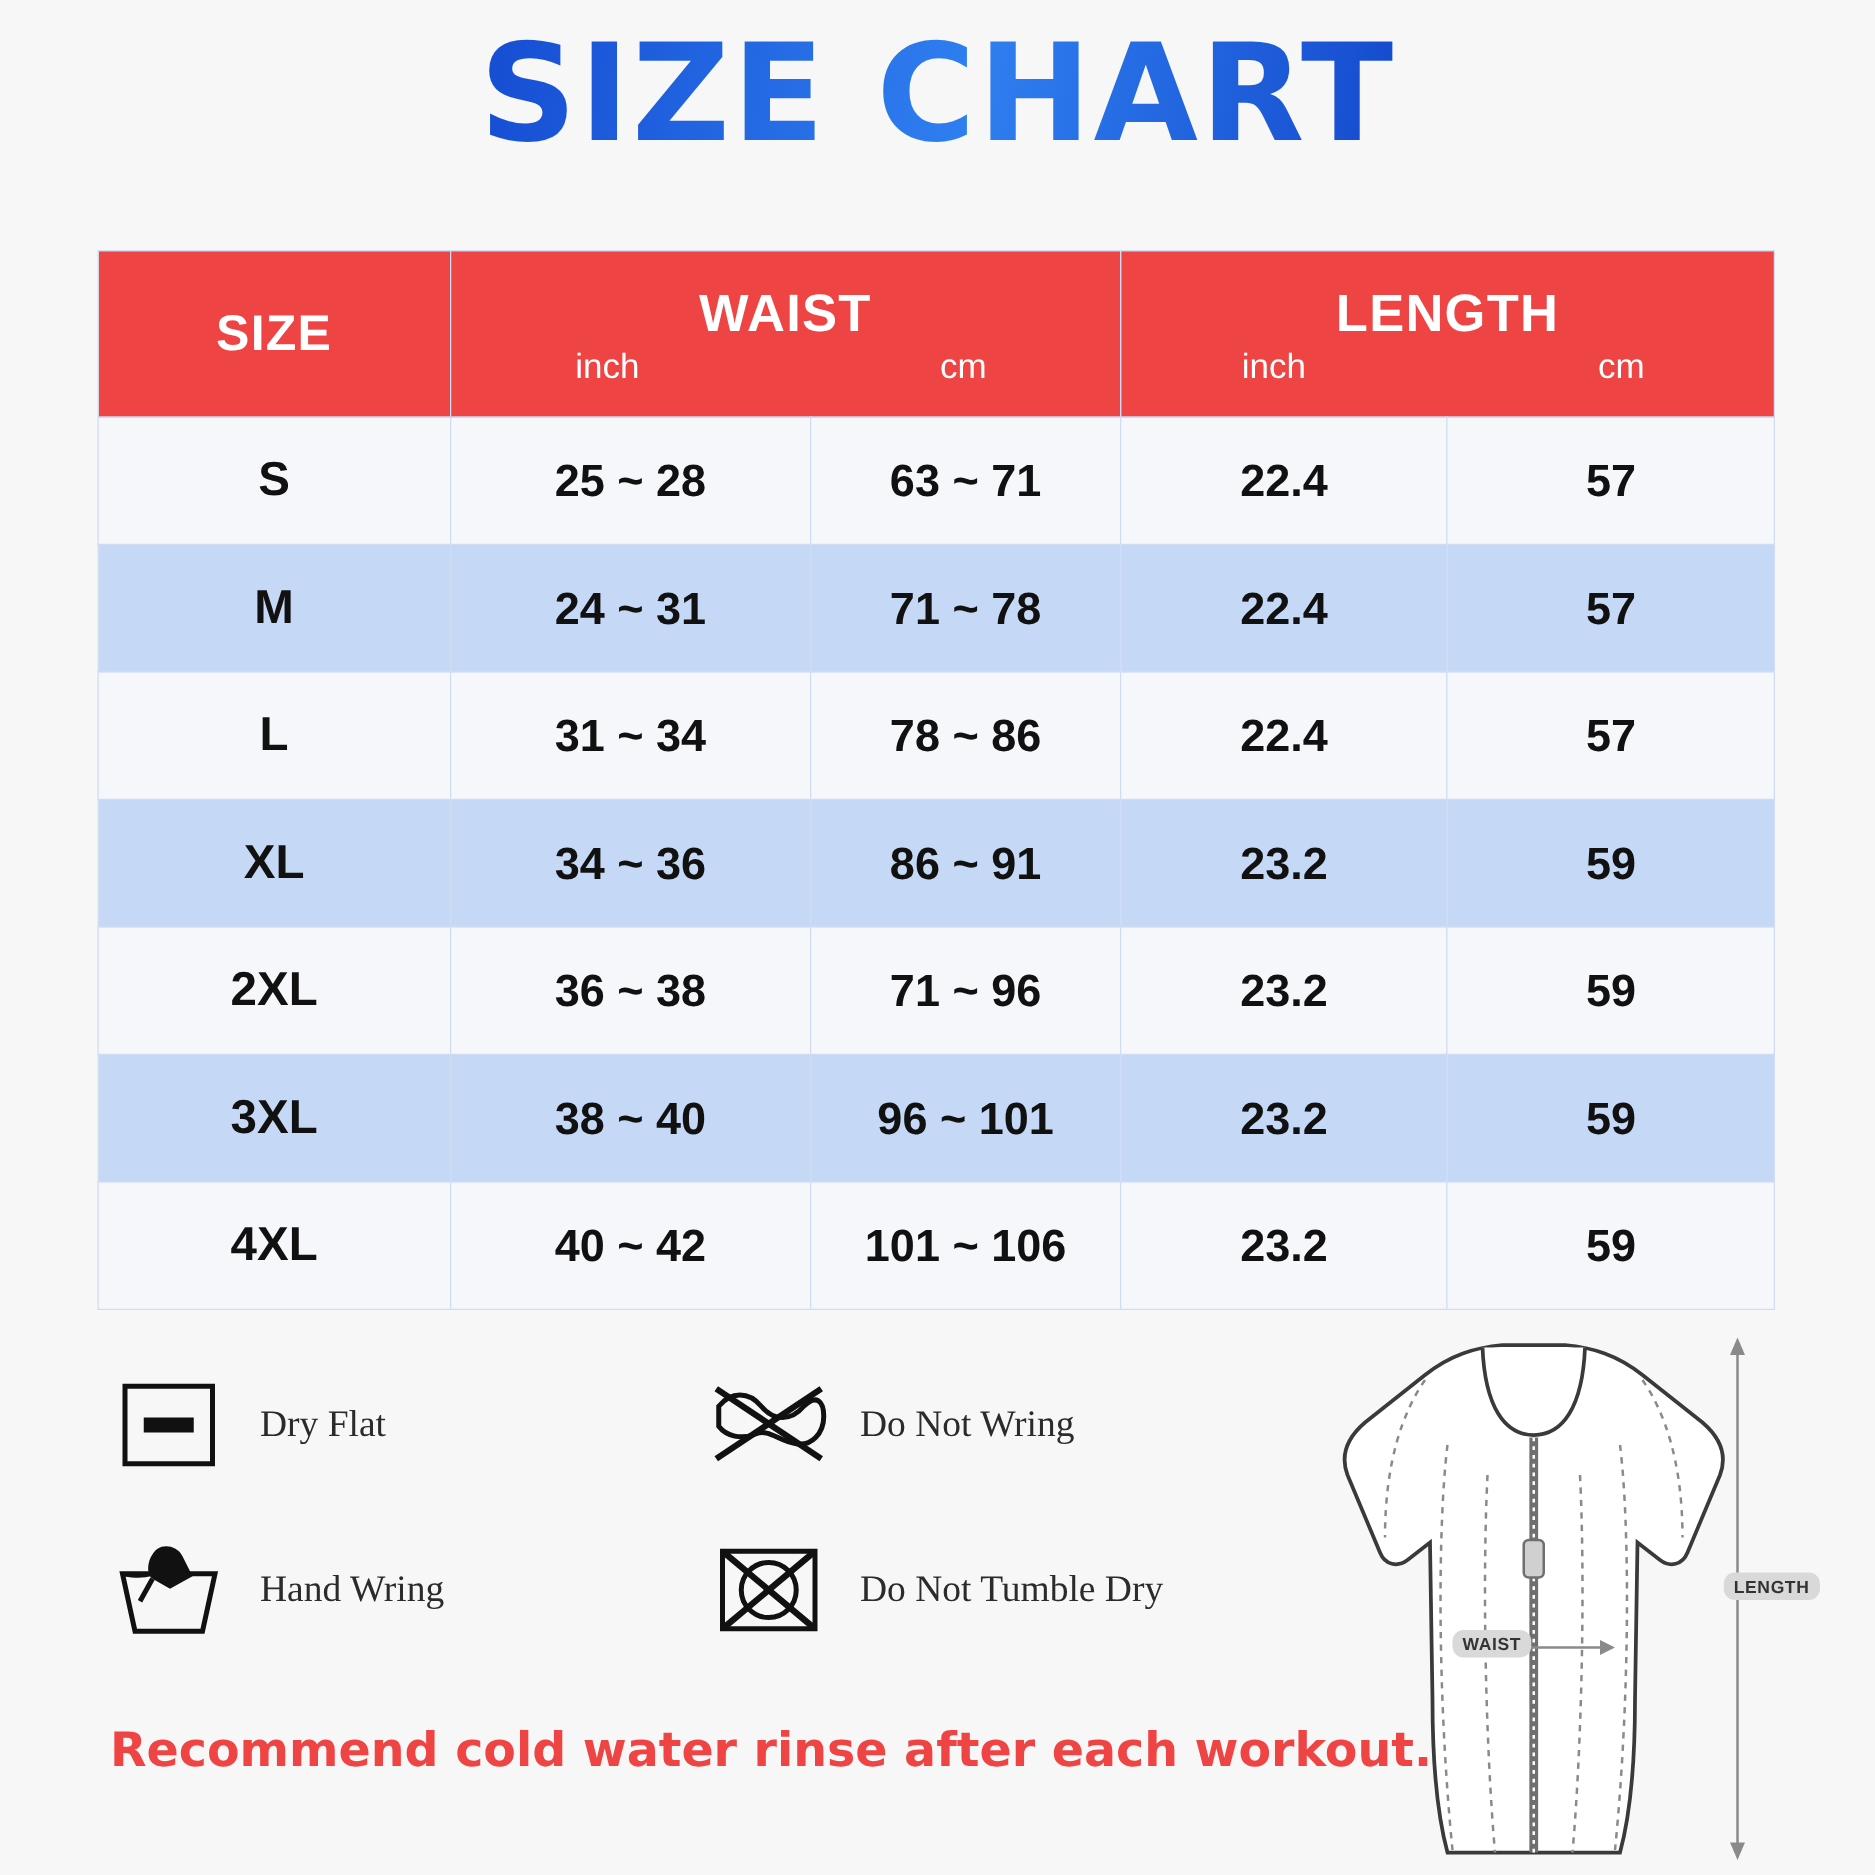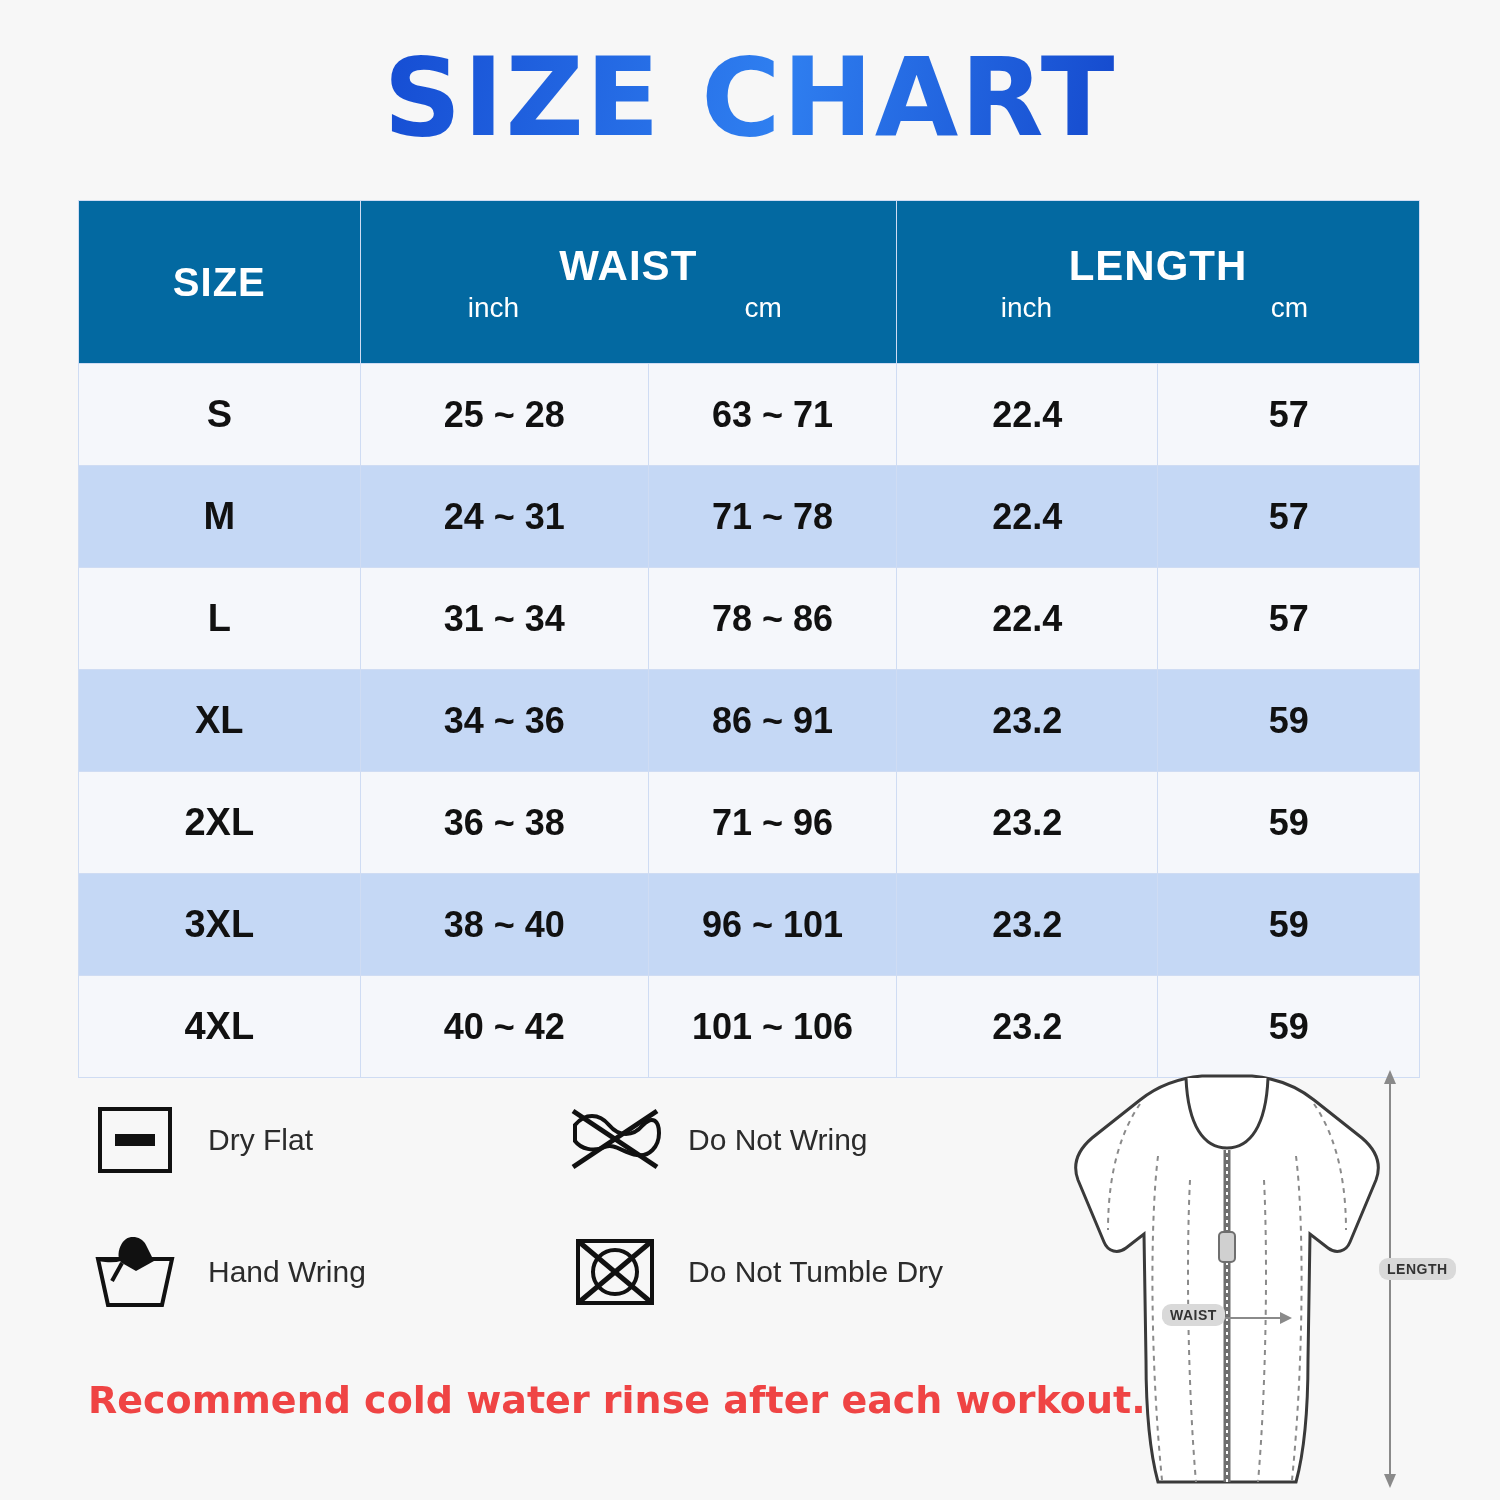--- a/index.html
+++ b/index.html
@@ -14,21 +14,21 @@
     overflow: hidden;
     position: relative;
   }
 
   
   .title {
     text-align: center;
     font-size: 108px;
     font-weight: bold;
     letter-spacing: 2px;
-    padding-top: 30px;
+    padding-top: 8px;
     background: linear-gradient(100deg, #1f4fd8 0%, #1246cf 22%, #2f7ff0 52%, #1142c9 78%, #0c39bb 100%);
     -webkit-background-clip: text;
     background-clip: text;
     color: transparent;
     line-height: 1.25;
     font-family: "DejaVu Sans", sans-serif;
   }
 
   
   .table-wrap {
@@ -41,24 +41,24 @@
     border-collapse: collapse;
     width: 100%;
     table-layout: fixed;
   }
   table.size-table td, table.size-table th {
     border: 1px solid #cfdcf3;
     text-align: center;
     vertical-align: middle;
   }
   thead th {
-    background: #0369a1;
+    background: #ef4444;
     color: #ffffff;
     border: 1px solid #1449bd;
-    padding: 15px;
+    padding: 0;
   }
   .th-size {
     font-size: 40px;
     font-weight: bold;
     height: 132px;
     letter-spacing: 1px;
   }
   .grp-title {
     font-size: 42px;
     font-weight: bold;
@@ -94,20 +94,21 @@
     width: 960px;
   }
   .care-row {
     display: flex;
     margin-bottom: 42px;
   }
   .care-item {
     display: flex;
     align-items: center;
     width: 480px;
+    font-family: Liberation Serif, serif;
   }
   .care-item .ic {
     width: 110px;
     height: 90px;
     display: flex;
     align-items: center;
     justify-content: center;
     flex: none;
   }
   .care-item .lbl {

